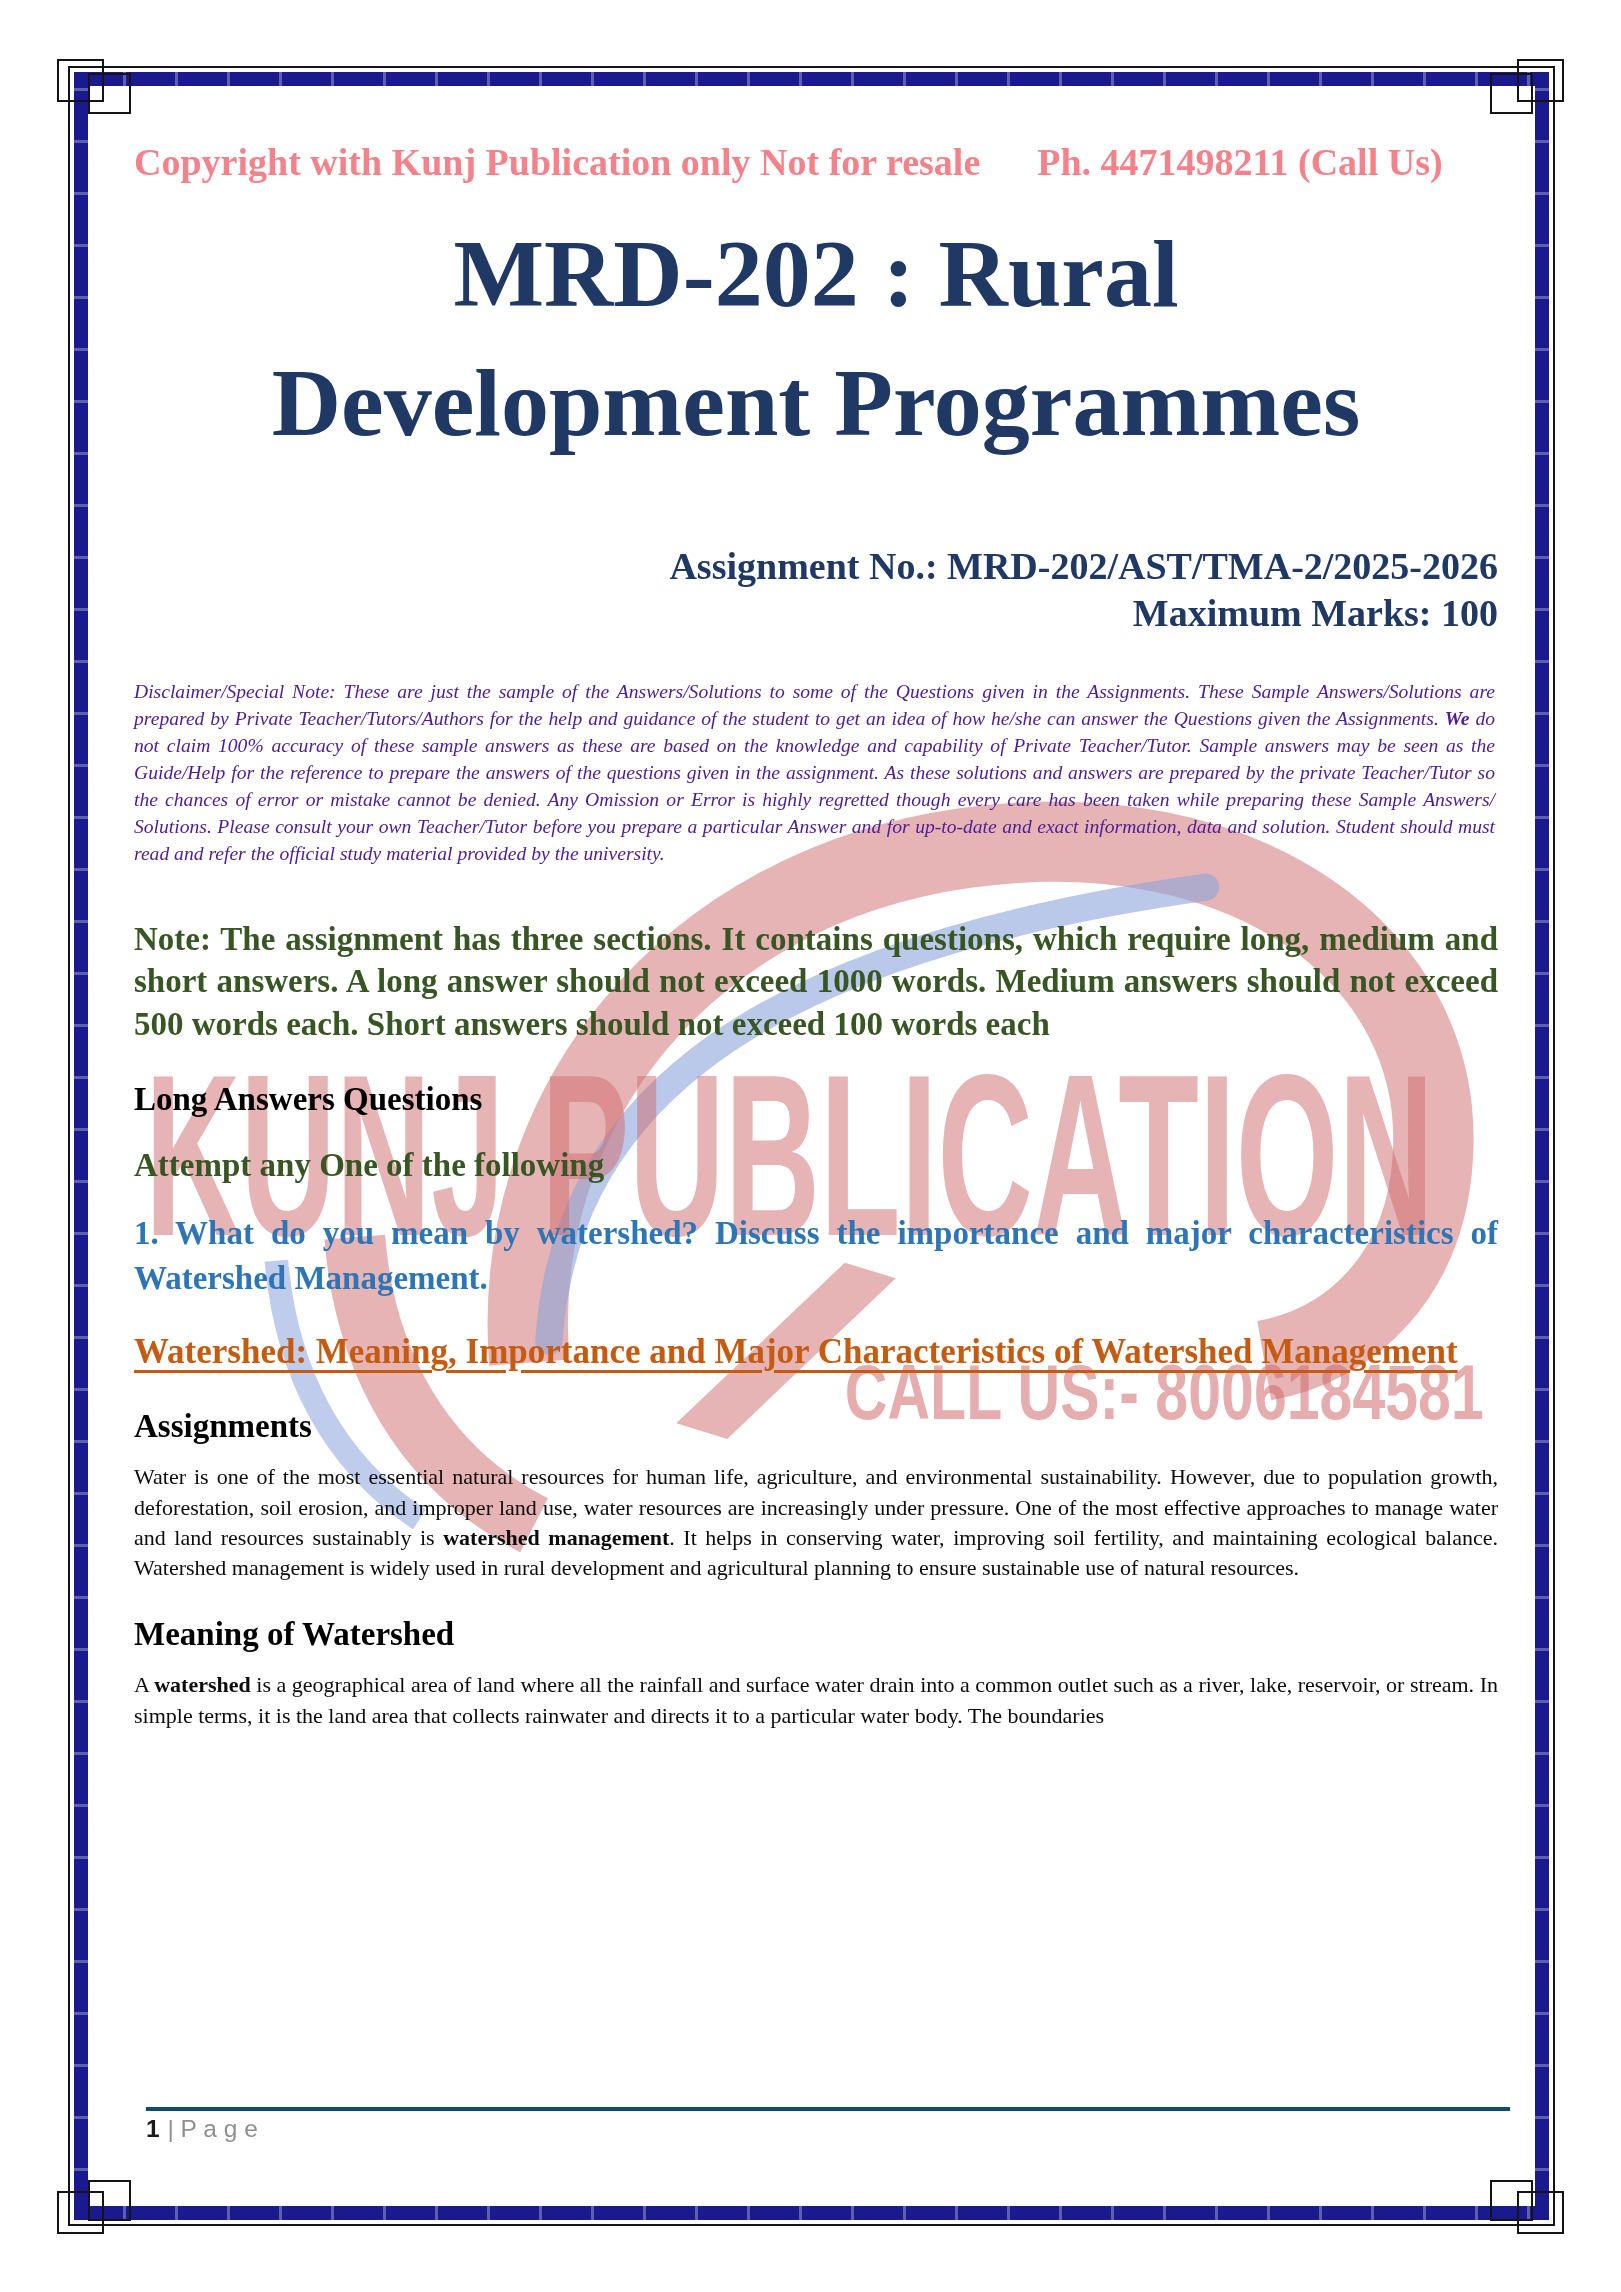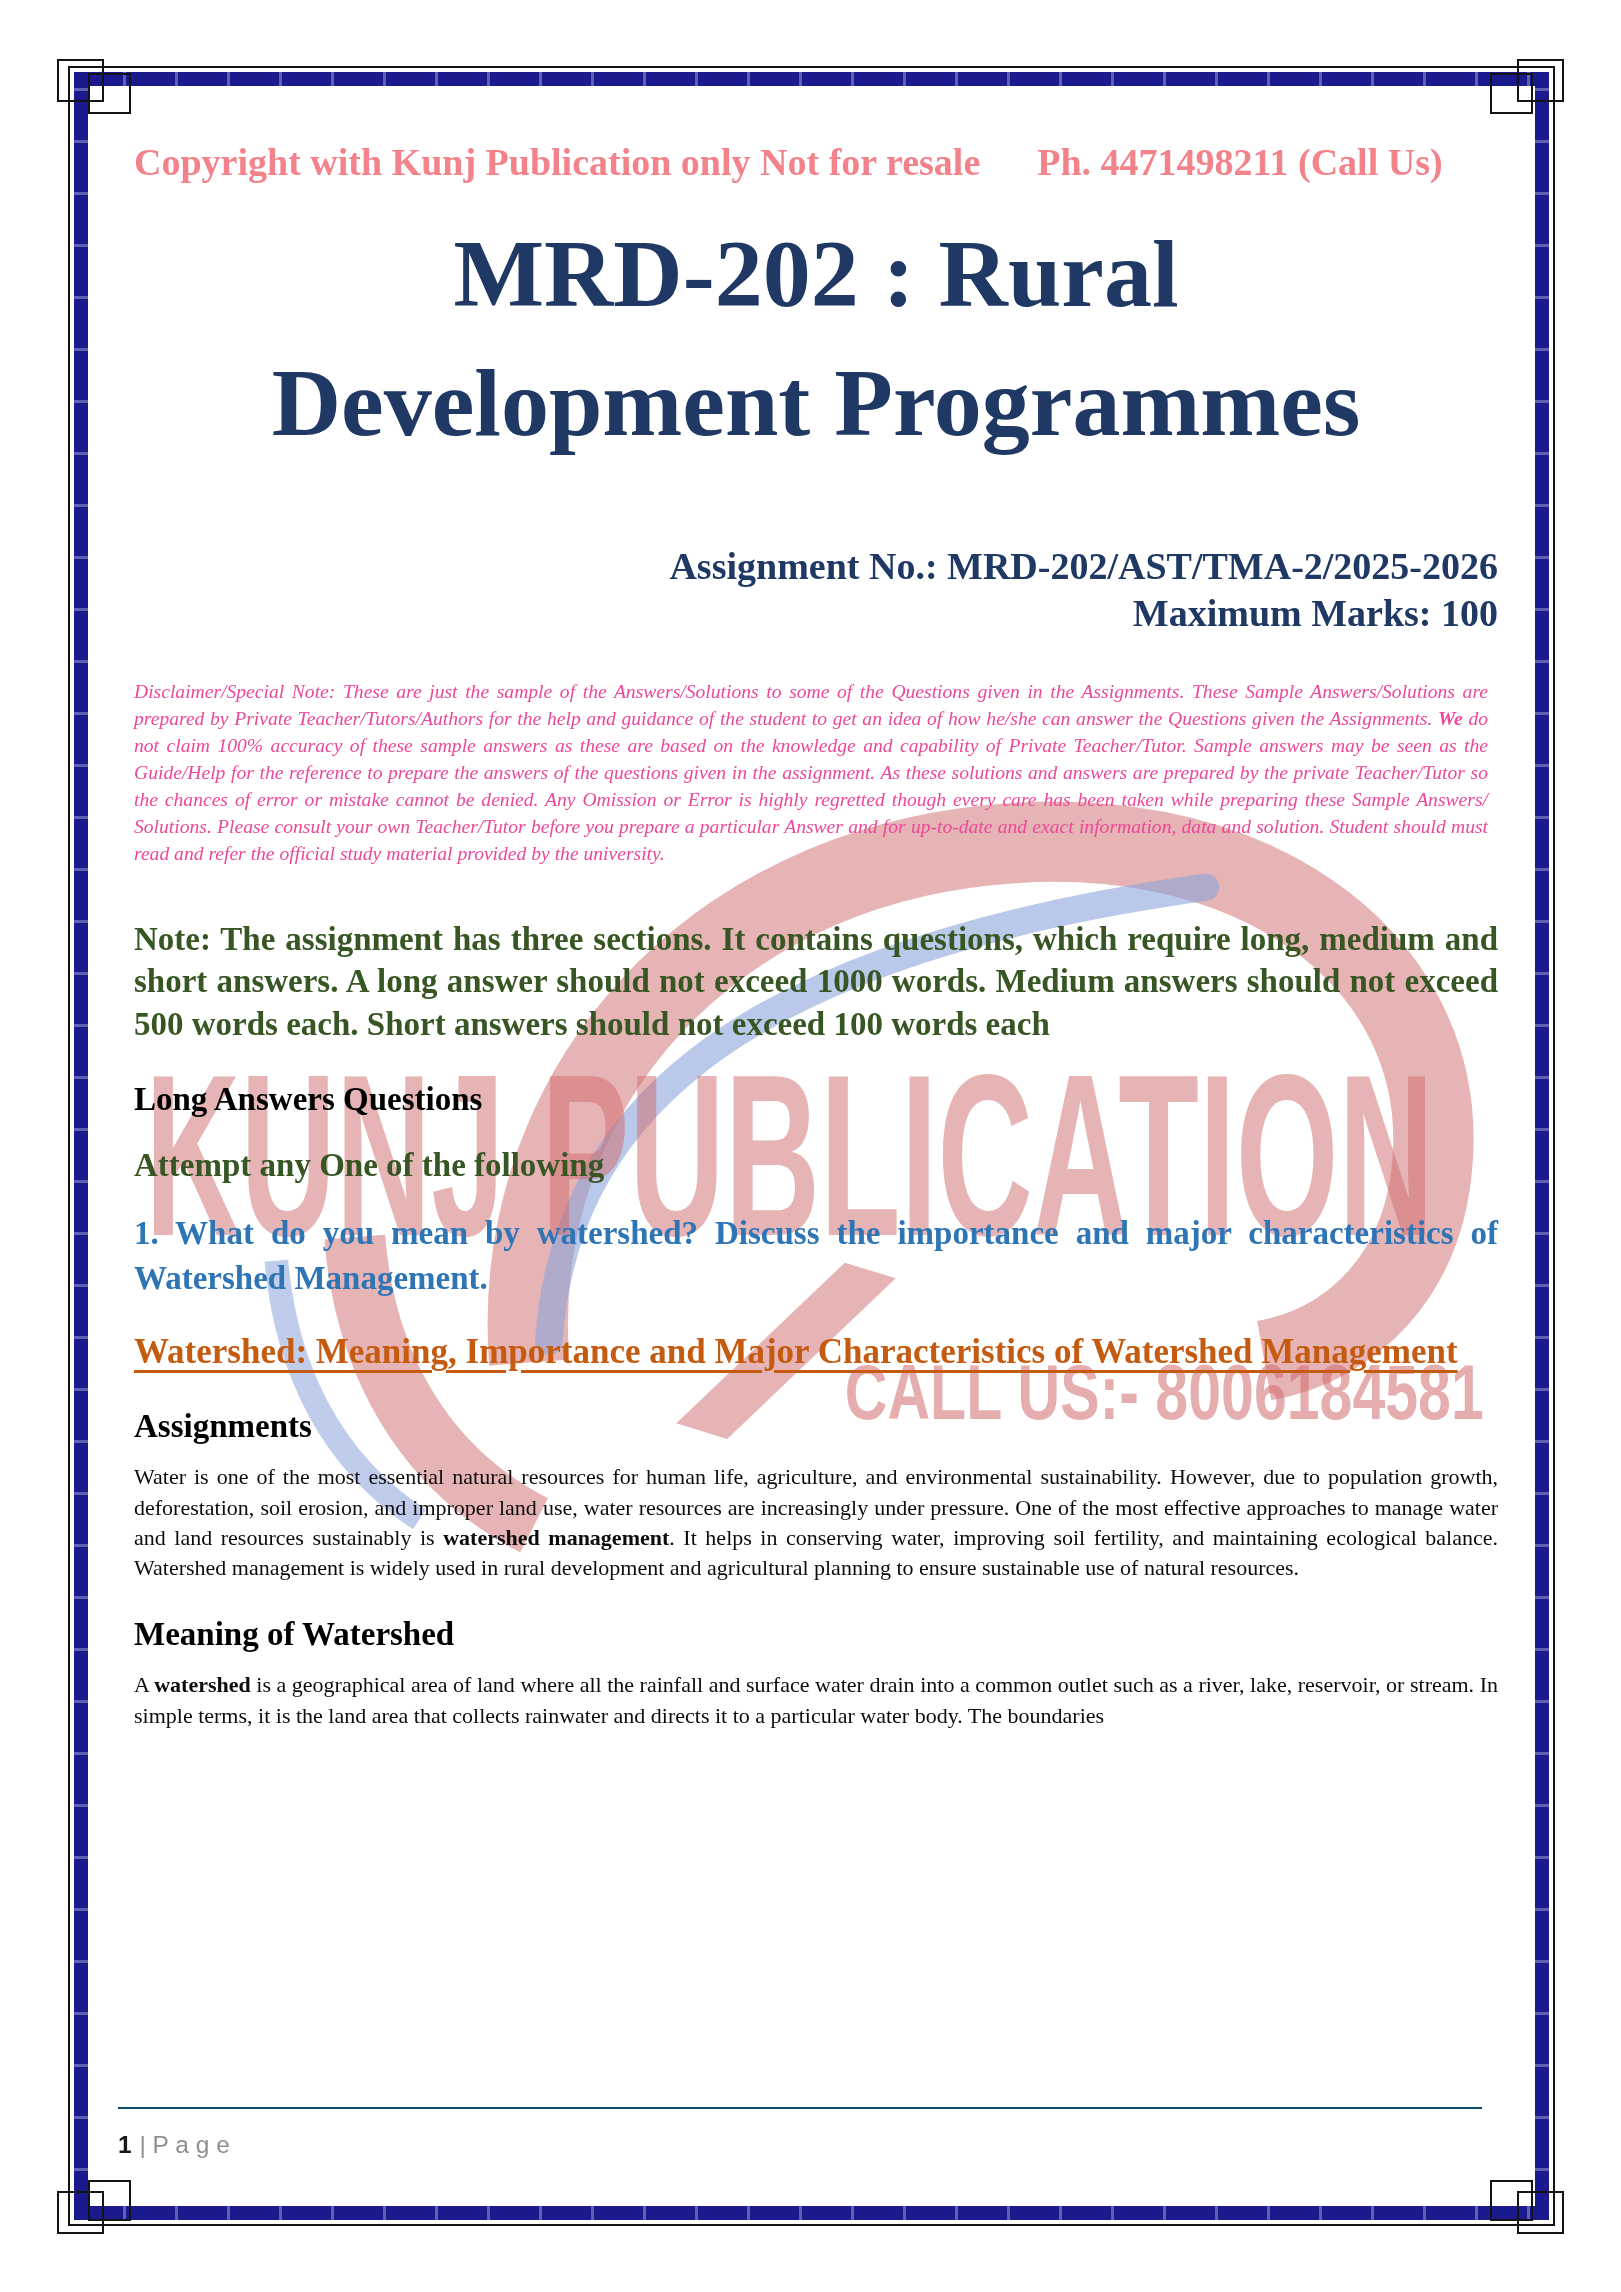--- a/index.html
+++ b/index.html
@@ -33,21 +33,21 @@
   }
   .doc-title{
     margin:25.5px 0 0 0;text-align:center;font-weight:bold;color:#1F3864;
     font-size:96px;line-height:1.34;
   }
   .assign-block{
     margin-top:76px;text-align:right;font-weight:bold;color:#1F3864;
     font-size:38px;line-height:1.23;
   }
   .disclaimer{
-    margin:41px 10px 0 0;font-size:19.6px;font-style:italic;color:#ec4899;
+    margin:41px 3px 0 0;font-size:19.6px;font-style:italic;color:#4c1d95;
     line-height:1.38;text-align:justify;
   }
   .note{
     margin:51px 0 0 0;font-size:33px;font-weight:bold;color:#375623;
     line-height:1.28;text-align:justify;
   }
   .h-black,.h-green{margin:0;font-size:33px;font-weight:bold;line-height:1.28;}
   .h-black{color:#000000;margin-top:33px;}
   .h-green{color:#375623;margin-top:23.5px;}
   .question{
@@ -60,22 +60,22 @@
   }
   .answer-heading u{text-decoration-thickness:2.9px;text-underline-offset:6.9px;}
   .h-sub{margin:29px 0 0 0;font-size:33px;font-weight:bold;color:#000;line-height:1.3;}
   .h-sub.intro{margin-top:29px;}
   .body-para{
     margin:14.7px 0 0 0;font-size:22px;color:#0c0c0c;
     line-height:1.38;text-align:justify;
   }
   
   .footer{
-    position:absolute;left:118px;width:1364px;top:2107px;z-index:2;
-    border-top:2px solid #0c4a6e;padding-top:22px;
+    position:absolute;left:146px;width:1364px;top:2107px;z-index:2;
+    border-top:4px solid #0c4a6e;padding-top:4px;
     font-family:"Liberation Sans", sans-serif;font-size:24.5px;color:#8f8f8f;
   }
   .footer .num{font-weight:bold;color:#1a1a1a;margin-right:7.8px;}
 </style>
 </head>
 <body>
 
 <div class="page">
 
   <svg class="watermark" width="1621" height="2293" viewBox="0 0 1654 2339">

